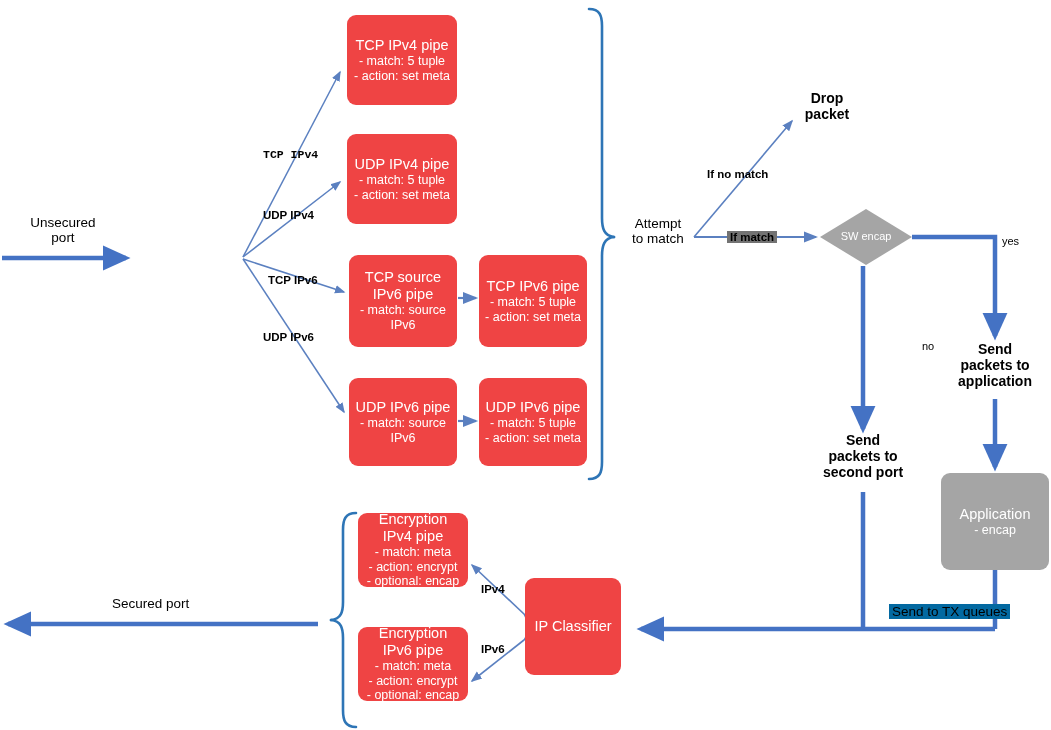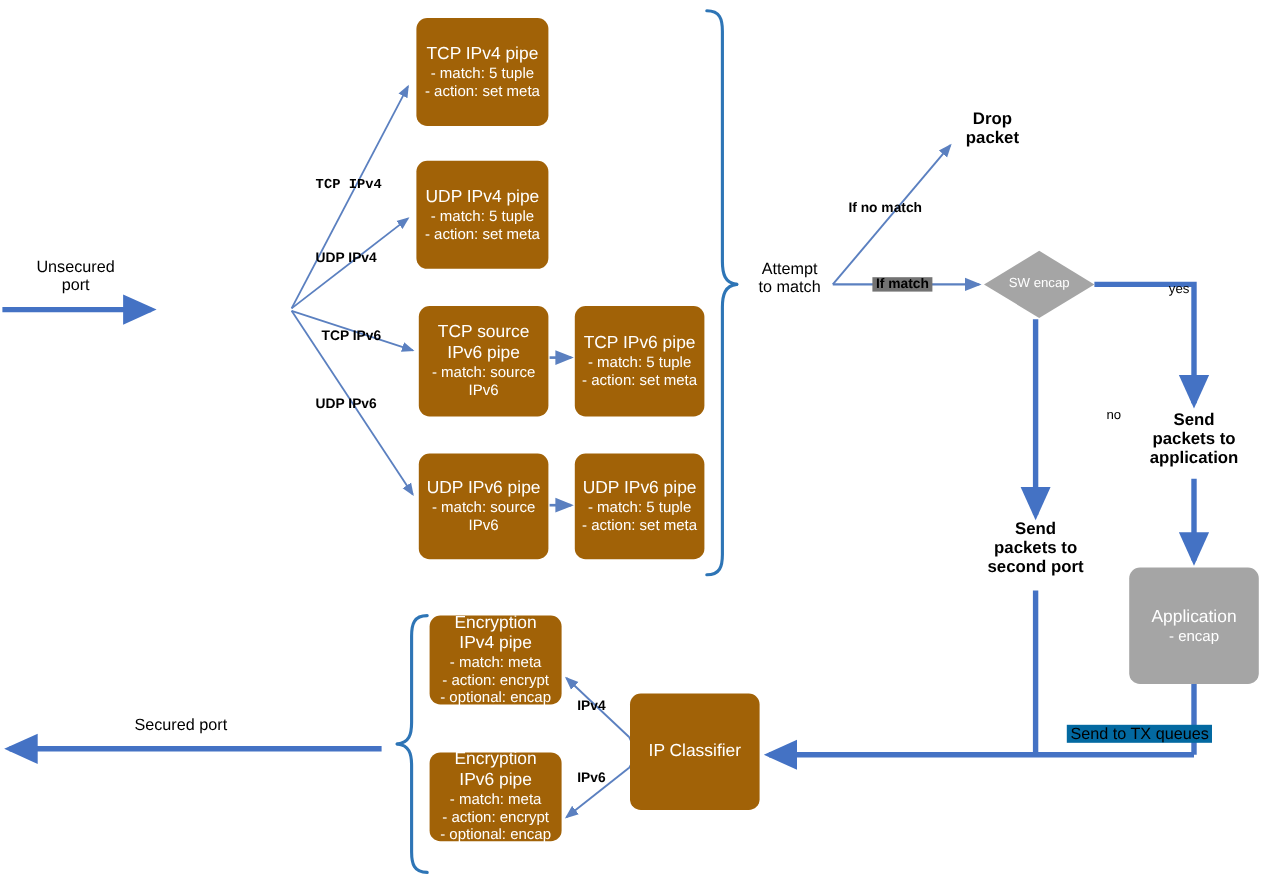--- a/index.html
+++ b/index.html
@@ -4,21 +4,21 @@
 <style>
   html,body{margin:0;padding:0;background:#ffffff;}
   body{width:1051px;height:730px;position:relative;overflow:hidden;
        font-family:"Liberation Sans", sans-serif;color:#000;}
   #stage{position:absolute;left:0;top:0;width:1051px;height:730px;}
   svg.layer{position:absolute;left:0;top:0;width:1051px;height:730px;pointer-events:none;}
 
   .node{position:absolute;box-sizing:border-box;display:flex;flex-direction:column;
         align-items:center;justify-content:center;text-align:center;color:#fff;
         border-radius:9px;line-height:1.18;}
-  .node.blue{background:#a16207;}
+  .node.blue{background:#ef4444;}
   .node.gray{background:#A5A5A5;}
   .node .t-main{font-size:14.5px;}
   .node .t-sub{font-size:12.5px;}
 
   .lbl{position:absolute;white-space:nowrap;color:#000;}
   .lbl.bold{font-weight:bold;font-size:11.5px;}
   .lbl.plain{font-size:13.5px;}
   .lbl.small{font-size:11px;}
   .lbl.big{font-size:14px;}
   .lbl.center{text-align:center;}
@@ -176,21 +176,21 @@
   </div>
 
   <div class="node blue" style="left:358px;top:627px;width:110px;height:74px;">
     <div class="t-main">Encryption</div>
     <div class="t-main">IPv6 pipe</div>
     <div class="t-sub">- match: meta</div>
     <div class="t-sub">- action: encrypt</div>
     <div class="t-sub">- optional: encap</div>
   </div>
 
-  <div class="node blue" style="left:525px;top:578px;width:108px;height:97px;">
+  <div class="node blue" style="left:525px;top:578px;width:96px;height:97px;">
     <div class="t-main">IP Classifier</div>
   </div>
 
   <div class="lbl plain center" style="left:8px;top:215px;width:110px;">
     <div>Unsecured</div>
     <div>port</div>
   </div>
 
   <div class="lbl bold" style="left:263px;top:148px;font-family:Liberation Mono, monospace;">TCP IPv4</div>
   <div class="lbl bold" style="left:263px;top:209px;">UDP IPv4</div>
@@ -203,21 +203,21 @@
   </div>
 
   <div class="lbl bold" style="left:707px;top:168px;">If no match</div>
   <div class="lbl bold" style="left:727px;top:231px;background:#737373;padding:0 3px;">If match</div>
 
   <div class="lbl big center" style="left:784px;top:90px;width:86px;font-weight:bold;">
     <div>Drop</div>
     <div>packet</div>
   </div>
 
-  <div class="lbl small" style="left:974px;top:235px;">yes</div>
+  <div class="lbl small" style="left:1002px;top:235px;">yes</div>
   <div class="lbl small" style="left:890px;top:340px;padding-left:32px;">no</div>
 
   <div class="lbl big center" style="left:930px;top:341px;width:130px;font-weight:bold;">
     <div>Send</div>
     <div>packets to</div>
     <div>application</div>
   </div>
 
   <div class="lbl big center" style="left:800px;top:432px;width:126px;font-weight:bold;">
     <div>Send</div>

